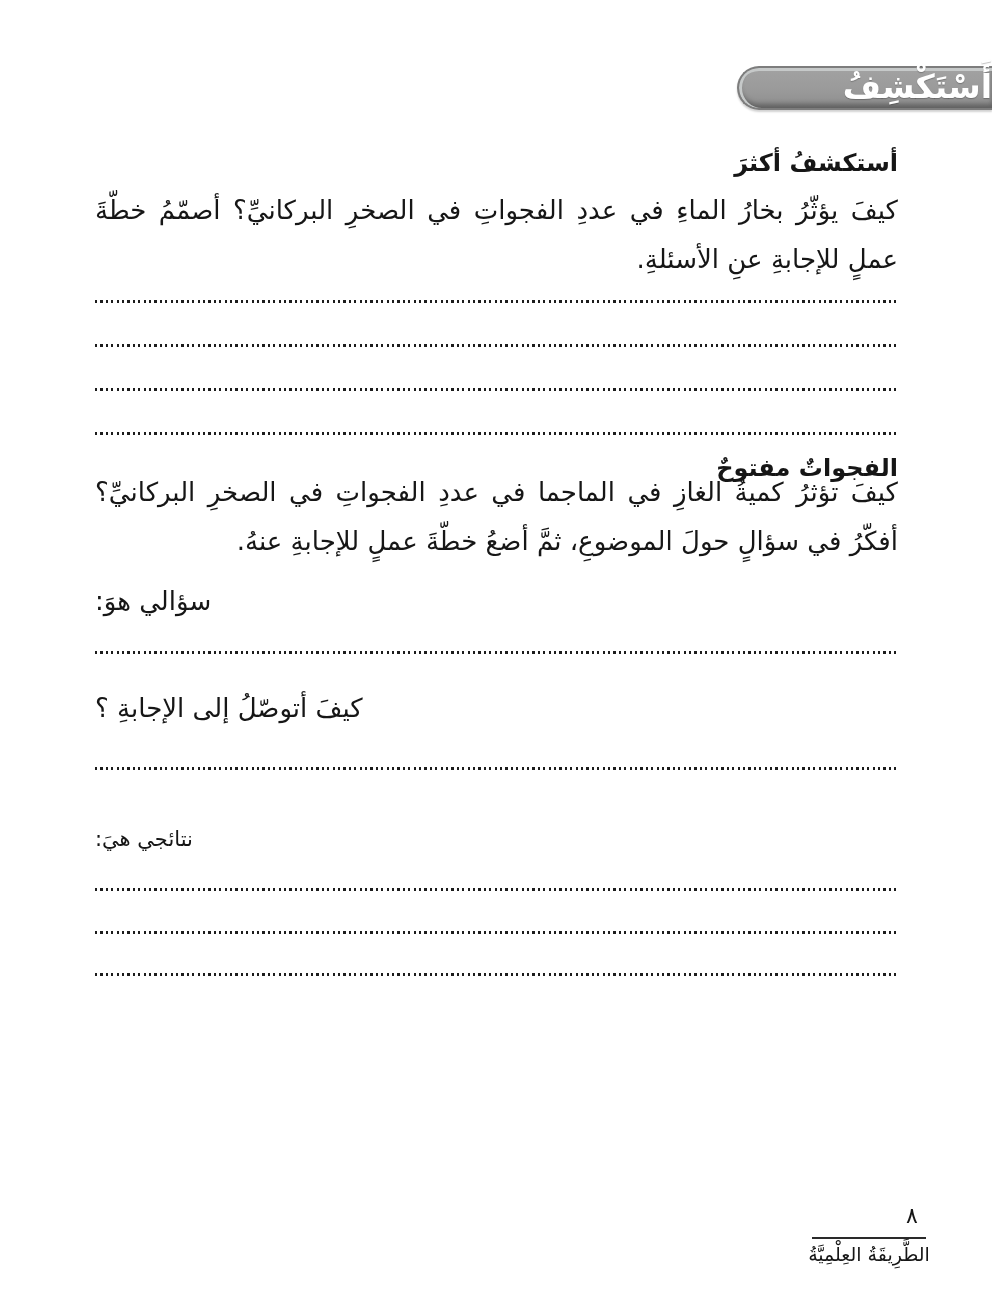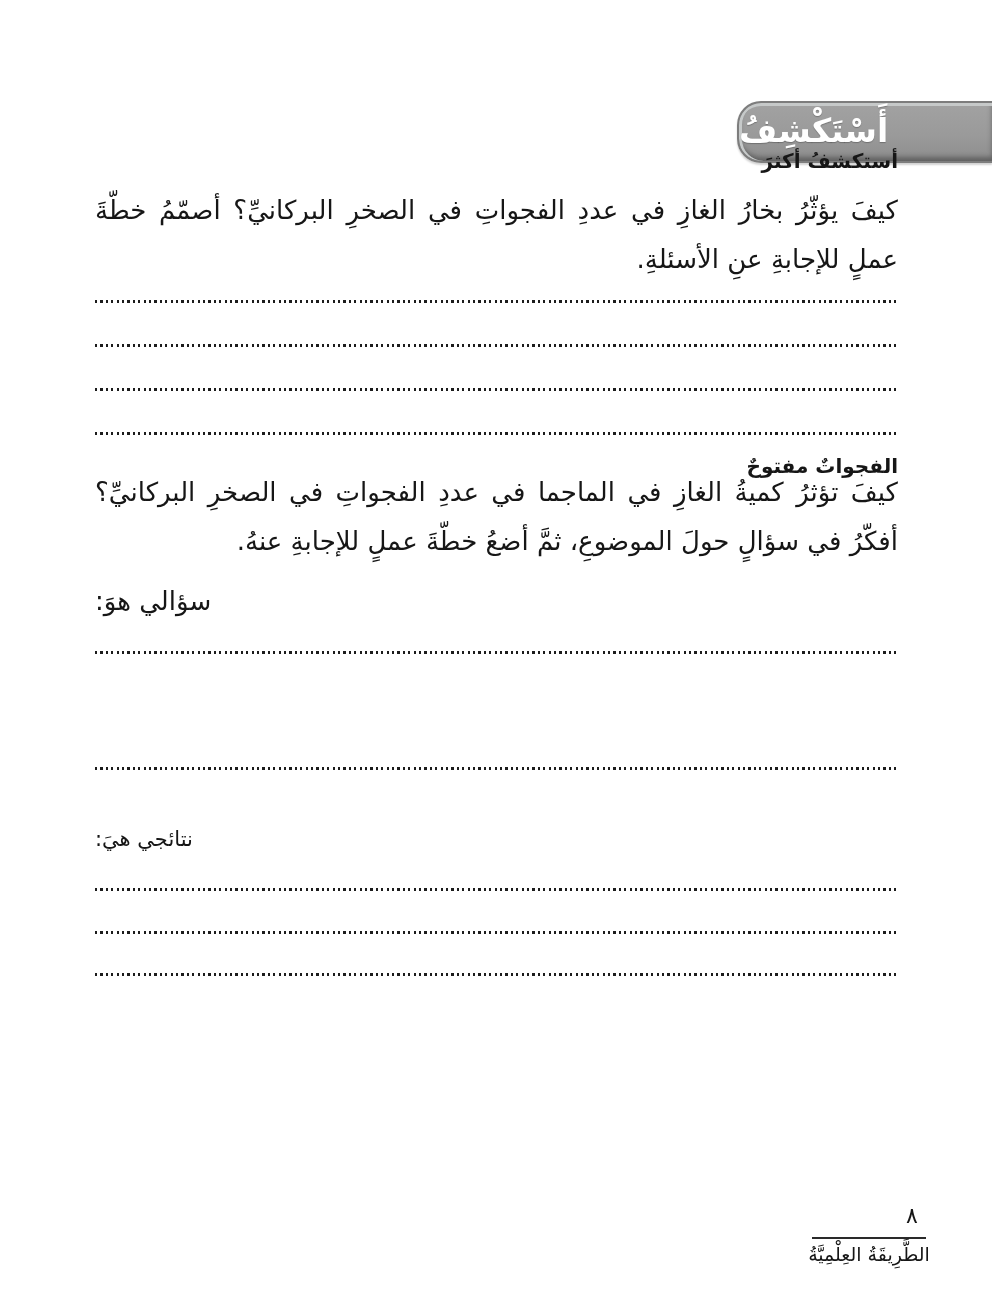--- a/index.html
+++ b/index.html
@@ -16,51 +16,50 @@
     overflow: hidden;
     direction: rtl;
     color: #161616;
   }
   
   .banner {
     position: absolute;
     top: 66px;
     left: 737px;
     width: 255px;
-    height: 62px;
+    height: 44px;
     box-sizing: border-box;
     background: linear-gradient(#a2a2a2, #9a9a9a 55%, #8e8e8e);
     border: 2px solid #7d7d7d;
     border-right: none;
     border-radius: 24px 0 0 24px;
     box-shadow: inset 0 3px 0 #c6c9c9, inset 3px 0 0 #c6c9c9,
                 inset 0 -4px 5px rgba(40,40,40,.45),
                 0 2px 2px rgba(0,0,0,.18);
     display: flex;
     align-items: center;
-    justify-content: flex-end;
-    margin-top: 35px;
+    justify-content: flex-start;
   }
   .banner-title {
     color: #ffffff;
     font-size: 33px;
     font-weight: bold;
     line-height: 1;
     padding-bottom: 4px;
     text-shadow: 0 1px 1px rgba(0,0,0,.25);
   }
   
   .col {
     position: absolute;
     left: 95px;
     width: 803px;
   }
   .h-bold {
     font-weight: bold;
-    font-size: 20px;
+    font-size: 24px;
     line-height: 1.3;
     text-align: right;
   }
   .body-text {
     font-size: 26px;
     line-height: 49px;
     text-align: justify;
     text-justify: inter-word;
   }
   .label-line {
@@ -113,35 +112,36 @@
 <body>
 
 <div class="page">
 
   <div class="banner">
     <span class="banner-title">أَسْتَكْشِفُ</span>
   </div>
 
   <div class="col h-bold" style="top:148px">أستكشفُ أكثرَ</div>
 
-  <div class="col body-text" style="top:186px">كيفَ يؤثّرُ بخارُ الغازِ في عددِ الفجواتِ في الصخرِ البركانيِّ؟ أصمّمُ خطّةَ عملٍ للإجابةِ عنِ الأسئلةِ.</div>
+  <div class="col body-text" style="top:186px">كيفَ يؤثّرُ بخارُ الماءِ في عددِ الفجواتِ في الصخرِ البركانيِّ؟ أصمّمُ خطّةَ عملٍ للإجابةِ عنِ الأسئلةِ.</div>
 
   <div class="dotline" style="top:300px"></div>
   <div class="dotline" style="top:344px"></div>
   <div class="dotline" style="top:388px"></div>
   <div class="dotline" style="top:432px"></div>
 
   <div class="col h-bold" style="top:453px">الفجواتٌ مفتوحٌ</div>
 
   <div class="col body-text" style="top:468px">كيفَ تؤثرُ كميةُ الغازِ في الماجما في عددِ الفجواتِ في الصخرِ البركانيِّ؟ أفكّرُ في سؤالٍ حولَ الموضوعِ، ثمَّ أضعُ خطّةَ عملٍ للإجابةِ عنهُ.</div>
 
   <div class="col label-line" style="top:585px">سؤالي هوَ:</div>
 
   <div class="dotline" style="top:651px"></div>
 
+  <div class="col label-line" style="top:692px">كيفَ أتوصّلُ إلى الإجابةِ ؟</div>
 
   <div class="dotline" style="top:767px"></div>
 
   <div class="col small-label" style="top:826px">نتائجي هيَ:</div>
 
   <div class="dotline" style="top:888px"></div>
   <div class="dotline" style="top:931px"></div>
   <div class="dotline" style="top:973px"></div>
 
   <div class="pagenum">٨</div>

